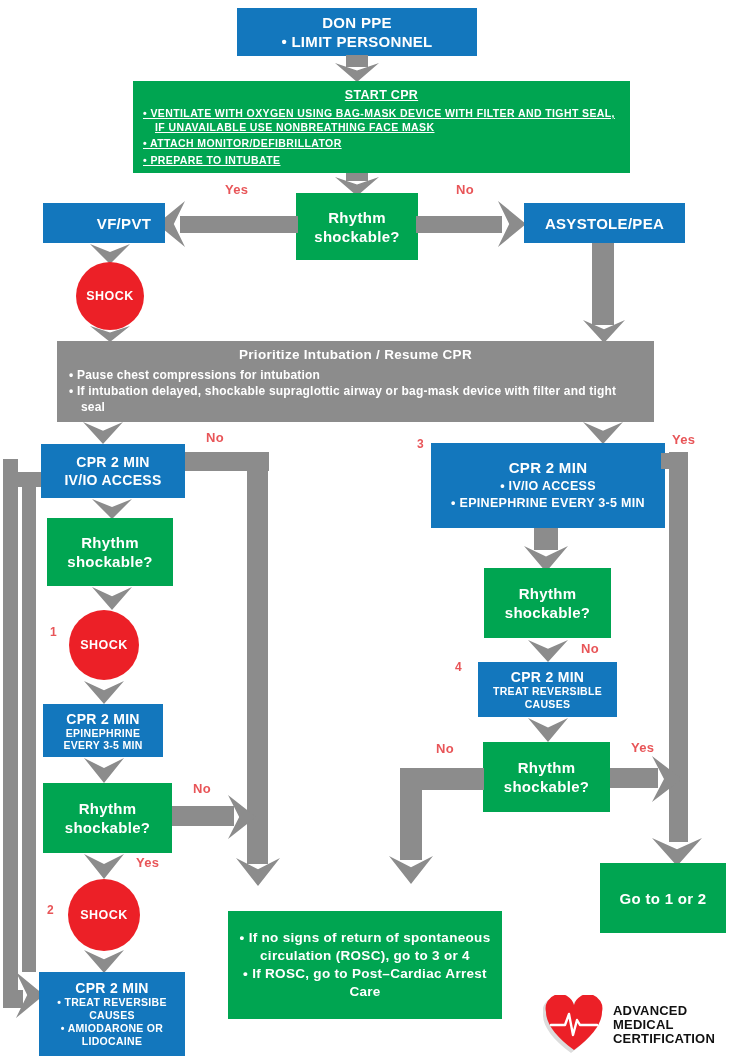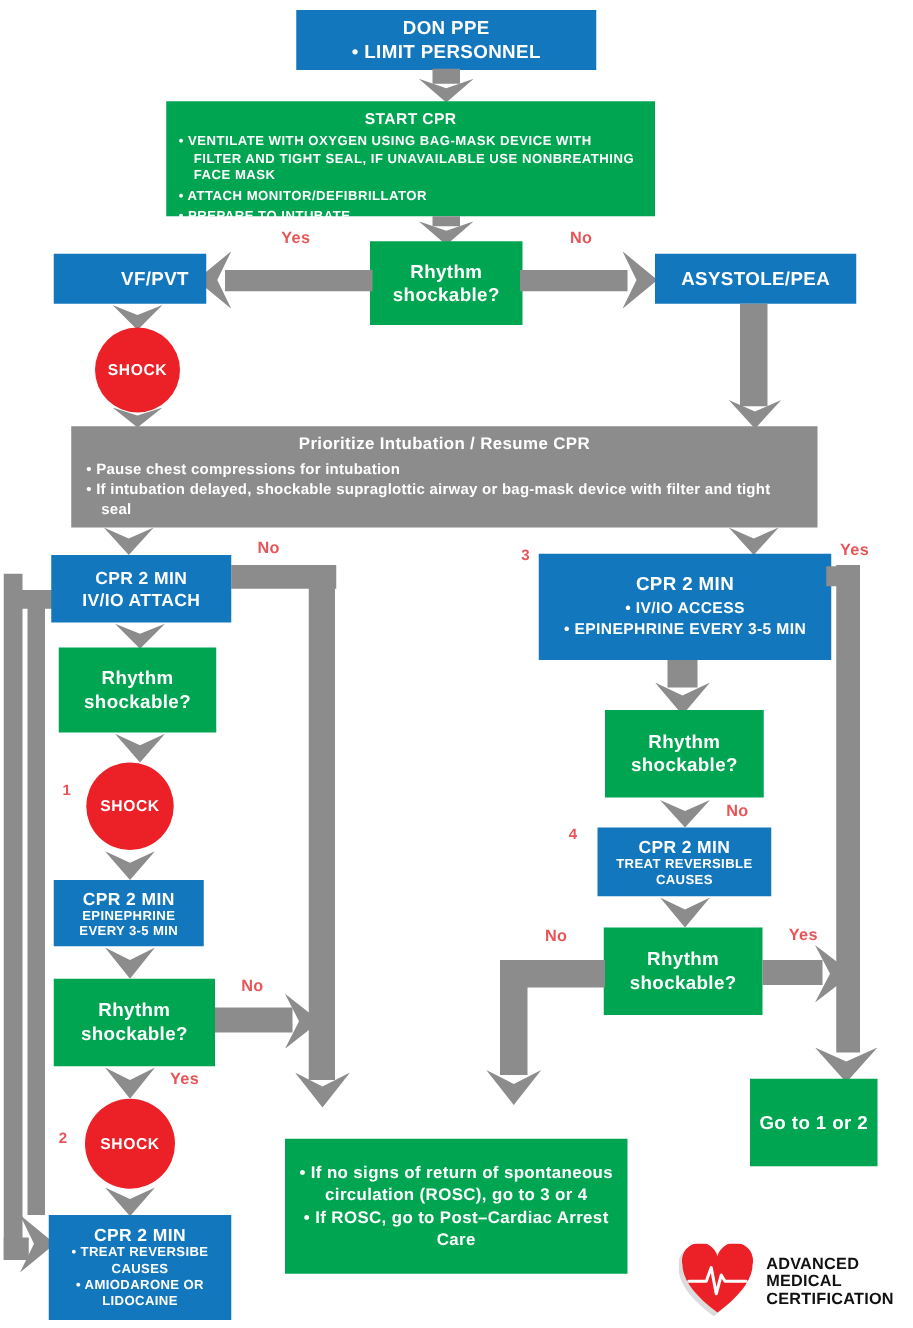--- a/index.html
+++ b/index.html
@@ -36,21 +36,21 @@
 <div id="stage">
 
   <div class="box blue" style="left:237px;top:8px;width:240px;height:48px;font-size:15px;line-height:19px;">
     <div>DON PPE</div>
     <div>• LIMIT PERSONNEL</div>
   </div>
 
   <div class="vbar" style="left:346px;top:55px;width:22px;height:12px;"></div>
   <div class="chev down" style="left:335px;top:63px;width:44px;height:19px;"></div>
 
-  <div class="box green" style="left:133px;top:81px;width:391px;height:92px;padding:7px 10px 6px 10px;justify-content:space-between;">
+  <div class="box green" style="left:133px;top:81px;width:497px;height:92px;padding:7px 10px 6px 10px;justify-content:space-between;text-decoration:underline;">
     <div class="t-title" style="font-size:12.5px;margin-bottom:5px;">START CPR</div>
     <div class="bullets" style="font-size:10.5px;line-height:13.5px;letter-spacing:.4px;">
       <div>• VENTILATE WITH OXYGEN USING BAG-MASK DEVICE WITH FILTER AND TIGHT SEAL, IF UNAVAILABLE USE NONBREATHING FACE MASK</div>
       <div style="margin-top:3px;">• ATTACH MONITOR/DEFIBRILLATOR</div>
       <div style="margin-top:3px;">• PREPARE TO INTUBATE</div>
     </div>
   </div>
 
   <div class="vbar" style="left:346px;top:173px;width:22px;height:8px;"></div>
   <div class="chev down" style="left:335px;top:177px;width:44px;height:19px;"></div>
@@ -100,21 +100,21 @@
   <div class="hbar" style="left:3px;top:990px;width:20px;height:18px;"></div>
   <div class="chev right" style="left:16px;top:972px;width:28px;height:46px;"></div>
 
   <div class="lbl" style="left:206px;top:430px;">No</div>
   <div class="hbar" style="left:185px;top:452px;width:84px;height:19px;"></div>
   <div class="vbar" style="left:247px;top:452px;width:21px;height:412px;"></div>
   <div class="chev down" style="left:236px;top:858px;width:44px;height:28px;"></div>
 
   <div class="box blue" style="left:41px;top:444px;width:144px;height:54px;font-size:14px;line-height:18px;">
     <div>CPR 2 MIN</div>
-    <div>IV/IO ATTACH</div>
+    <div>IV/IO ACCESS</div>
   </div>
 
   <div class="chev down" style="left:92px;top:499px;width:40px;height:20px;"></div>
 
   <div class="box green" style="left:47px;top:518px;width:126px;height:68px;font-size:15px;line-height:19px;">
     <div>Rhythm shockable?</div>
   </div>
 
   <div class="chev down" style="left:92px;top:587px;width:40px;height:23px;"></div>
   <div class="lbl" style="left:50px;top:625px;font-size:12px;">1</div>
@@ -195,21 +195,21 @@
 
   <div class="lbl" style="left:631px;top:740px;">Yes</div>
   <div class="hbar" style="left:610px;top:768px;width:48px;height:20px;"></div>
   <div class="chev right" style="left:652px;top:756px;width:30px;height:46px;"></div>
 
   <div class="box green" style="left:228px;top:884px;width:274px;height:108px;padding:8px 3px;font-size:13.5px;line-height:18px;margin-top:27px;">
     <div>• If no signs of return of spontaneous circulation (ROSC), go to 3 or 4</div>
     <div>• If ROSC, go to Post–Cardiac Arrest Care</div>
   </div>
 
-  <div class="box green" style="left:600px;top:863px;width:102px;height:70px;font-size:15px;">
+  <div class="box green" style="left:600px;top:863px;width:126px;height:70px;font-size:15px;">
     <div>Go to 1 or 2</div>
   </div>
 
   <div style="position:absolute;left:543px;top:993px;width:180px;height:64px;display:flex;align-items:center;">
     <svg width="64" height="60" viewBox="0 0 64 60">
       <path d="M31 55 C12 41 3 28 3 17 A13.5 13.5 0 0 1 31 10 A13.5 13.5 0 0 1 59 17 C59 28 50 41 31 55 Z" fill="#dcdcdc" transform="translate(-3,3)"></path>
       <path d="M31 55 C12 41 3 28 3 17 A13.5 13.5 0 0 1 31 10 A13.5 13.5 0 0 1 59 17 C59 28 50 41 31 55 Z" fill="#EC2027"></path>
       <polyline points="8,30 22,30 26,19 30,40 34,25 37,30 54,30" fill="none" stroke="#fff" stroke-width="2.4" stroke-linejoin="round" stroke-linecap="round"></polyline>
     </svg>
     <div class="logo-text" style="margin-left:6px;color:#111;font-weight:bold;font-size:13px;letter-spacing:.2px;">

